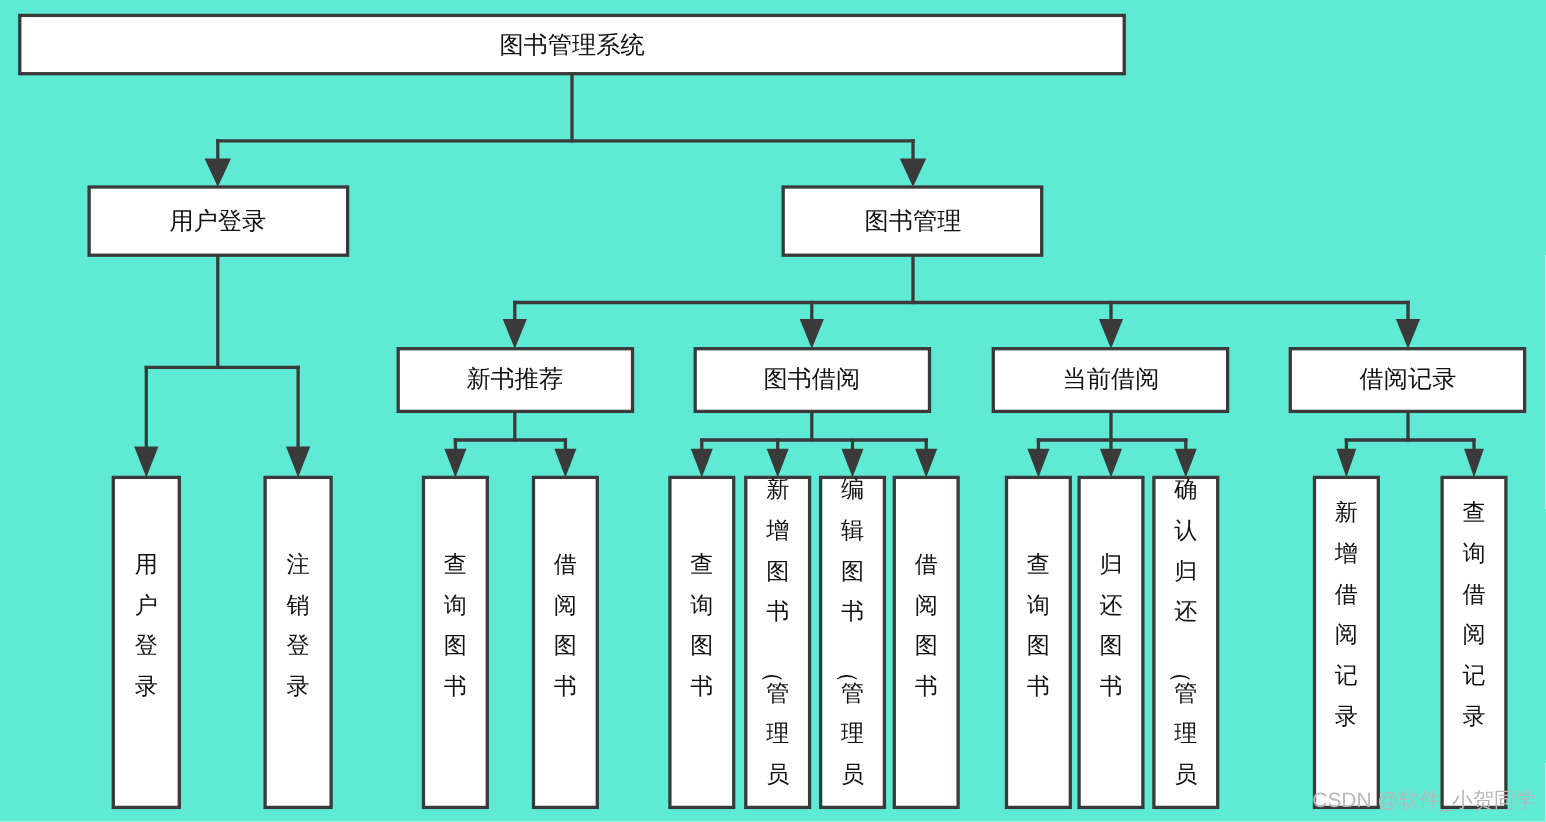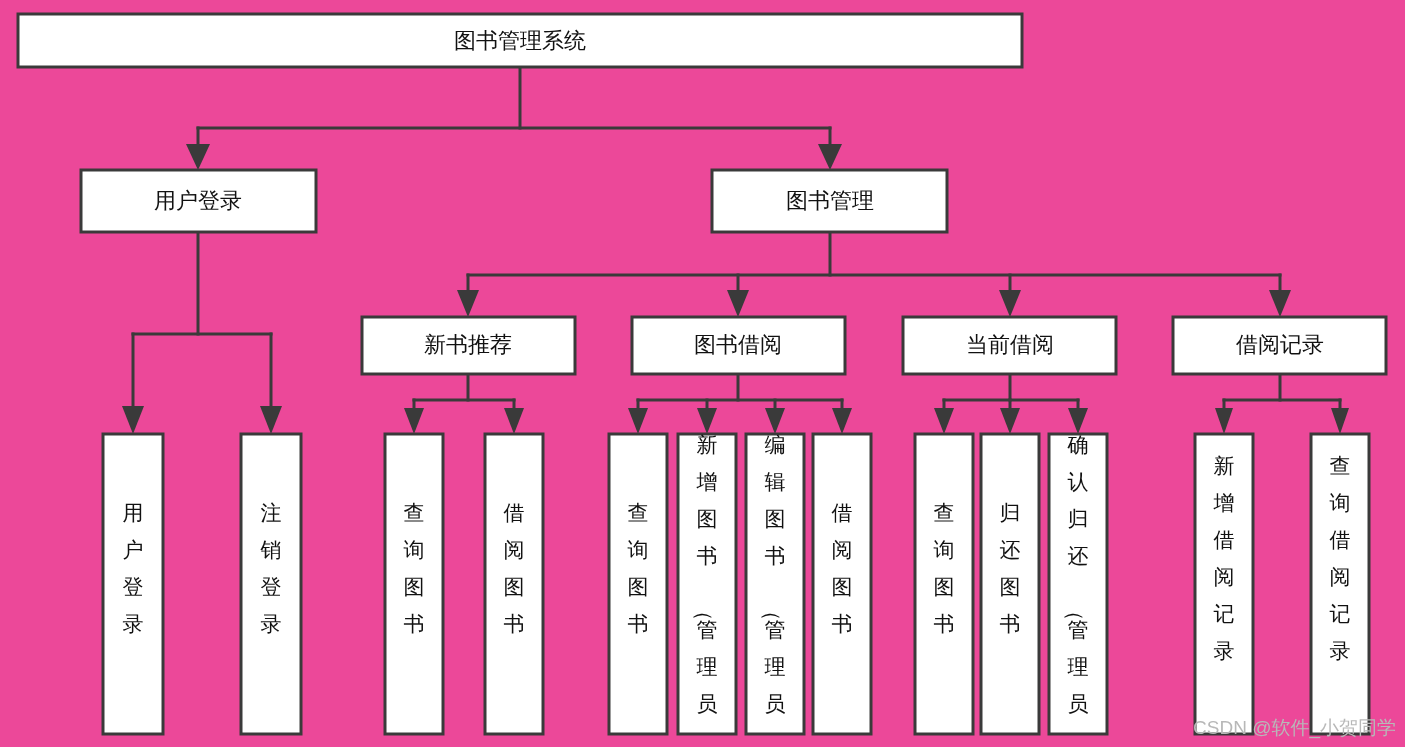--- a/index.html
+++ b/index.html
@@ -8,21 +8,21 @@
     padding: 0;
     background: #ffffff;
   }
   body {
     font-family: "Liberation Sans", "DejaVu Sans", sans-serif;
   }
   #diagram-root {
     position: relative;
     width: 1405px;
     height: 747px;
-    background: #ec4899;
+    background: #5eead4;
     overflow: hidden;
   }
   svg#flow-svg {
     position: absolute;
     top: 0;
     left: 0;
     width: 1405px;
     height: 747px;
     display: block;
   }

